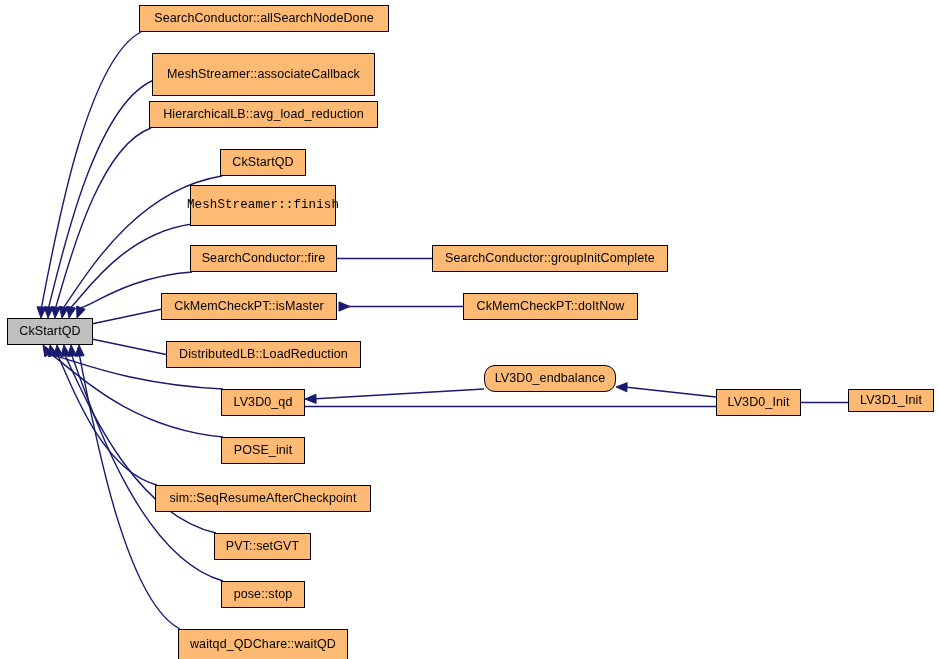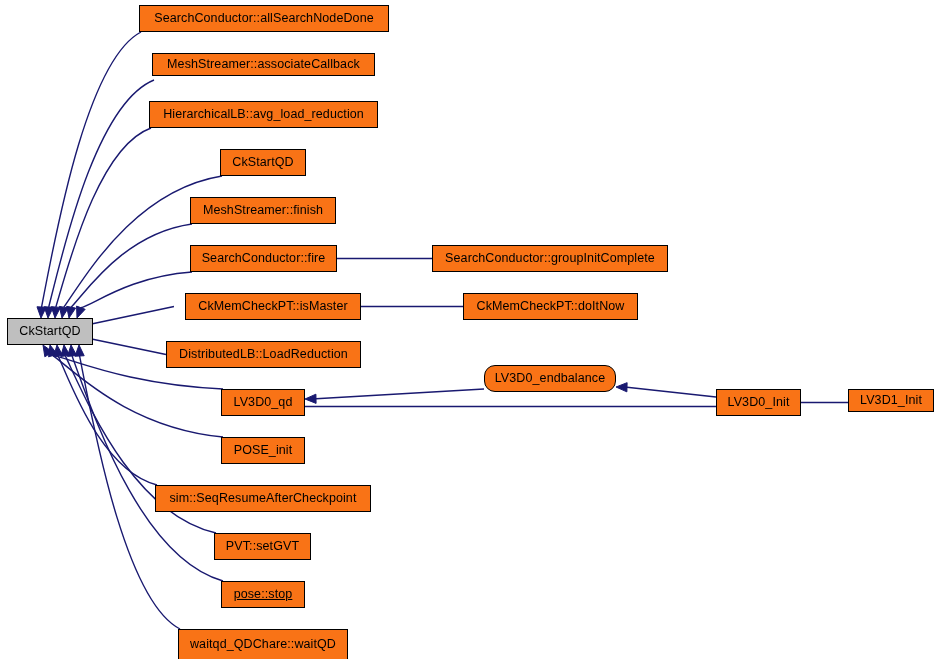--- a/index.html
+++ b/index.html
@@ -23,21 +23,21 @@
     position: absolute;
     left: 0;
     top: 0;
     width: 939px;
     height: 659px;
   }
   .node {
     position: absolute;
     box-sizing: border-box;
     border: 1px solid #000000;
-    background: #f97316;
+    background: #fdba74;
     color: #000000;
     font-size: 12.5px;
     line-height: 1;
     display: flex;
     align-items: center;
     justify-content: center;
     white-space: nowrap;
     letter-spacing: 0.1px;
     z-index: 2;
   }
@@ -94,54 +94,54 @@
       <path d="M 484 389 L 315.99789782819164 398.78495730503533" fill="none" stroke="#191970" stroke-width="1.4"></path>
       <polygon points="305,406.5 294,411.1 294,401.9" fill="#191970" stroke="#191970" stroke-width="1"></polygon>
       <path d="M 716 406.5 L 294 406.5" fill="none" stroke="#191970" stroke-width="1.4"></path>
     </svg>
 <div class="node center" style="left: 7px; top: 318px; width: 86px; height: 27px;">
       <span class="node-label">CkStartQD</span>
     </div>
     <div class="node" style="left: 139px; top: 5px; width: 250px; height: 27px;">
       <span class="node-label">SearchConductor::allSearchNodeDone</span>
     </div>
-    <div class="node" style="left: 152px; top: 53px; width: 223px; height: 23px;">
+    <div class="node" style="left: 152px; top: 53px; width: 223px; height: 43px;">
       <span class="node-label">MeshStreamer::associateCallback</span>
     </div>
     <div class="node" style="left: 149px; top: 101px; width: 229px; height: 27px;">
       <span class="node-label">HierarchicalLB::avg_load_reduction</span>
     </div>
     <div class="node" style="left: 220px; top: 149px; width: 86px; height: 27px;">
       <span class="node-label">CkStartQD</span>
     </div>
-    <div class="node" style="left: 190px; top: 197px; width: 146px; height: 27px;">
+    <div class="node" style="left: 190px; top: 185px; width: 146px; height: 41px; font-family: Liberation Mono, monospace;">
       <span class="node-label">MeshStreamer::finish</span>
     </div>
     <div class="node" style="left: 190px; top: 245px; width: 147px; height: 27px;">
       <span class="node-label">SearchConductor::fire</span>
     </div>
-    <div class="node" style="left: 185px; top: 293px; width: 176px; height: 27px;">
+    <div class="node" style="left: 161px; top: 293px; width: 176px; height: 27px;">
       <span class="node-label">CkMemCheckPT::isMaster</span>
     </div>
     <div class="node" style="left: 166px; top: 341px; width: 195px; height: 27px;">
       <span class="node-label">DistributedLB::LoadReduction</span>
     </div>
     <div class="node" style="left: 221px; top: 389px; width: 84px; height: 27px;">
       <span class="node-label">LV3D0_qd</span>
     </div>
     <div class="node" style="left: 221px; top: 437px; width: 84px; height: 27px;">
       <span class="node-label">POSE_init</span>
     </div>
     <div class="node" style="left: 155px; top: 485px; width: 216px; height: 27px;">
       <span class="node-label">sim::SeqResumeAfterCheckpoint</span>
     </div>
     <div class="node" style="left: 214px; top: 533px; width: 97px; height: 27px;">
       <span class="node-label">PVT::setGVT</span>
     </div>
-    <div class="node" style="left: 221px; top: 581px; width: 84px; height: 27px; text-decoration: underline;">
+    <div class="node" style="left: 221px; top: 581px; width: 84px; height: 27px;">
       <span class="node-label">pose::stop</span>
     </div>
     <div class="node" style="left: 178px; top: 629px; width: 170px; height: 31px;">
       <span class="node-label">waitqd_QDChare::waitQD</span>
     </div>
     <div class="node" style="left: 432px; top: 245px; width: 236px; height: 27px;">
       <span class="node-label">SearchConductor::groupInitComplete</span>
     </div>
     <div class="node" style="left: 463px; top: 293px; width: 175px; height: 27px;">
       <span class="node-label">CkMemCheckPT::doItNow</span>

